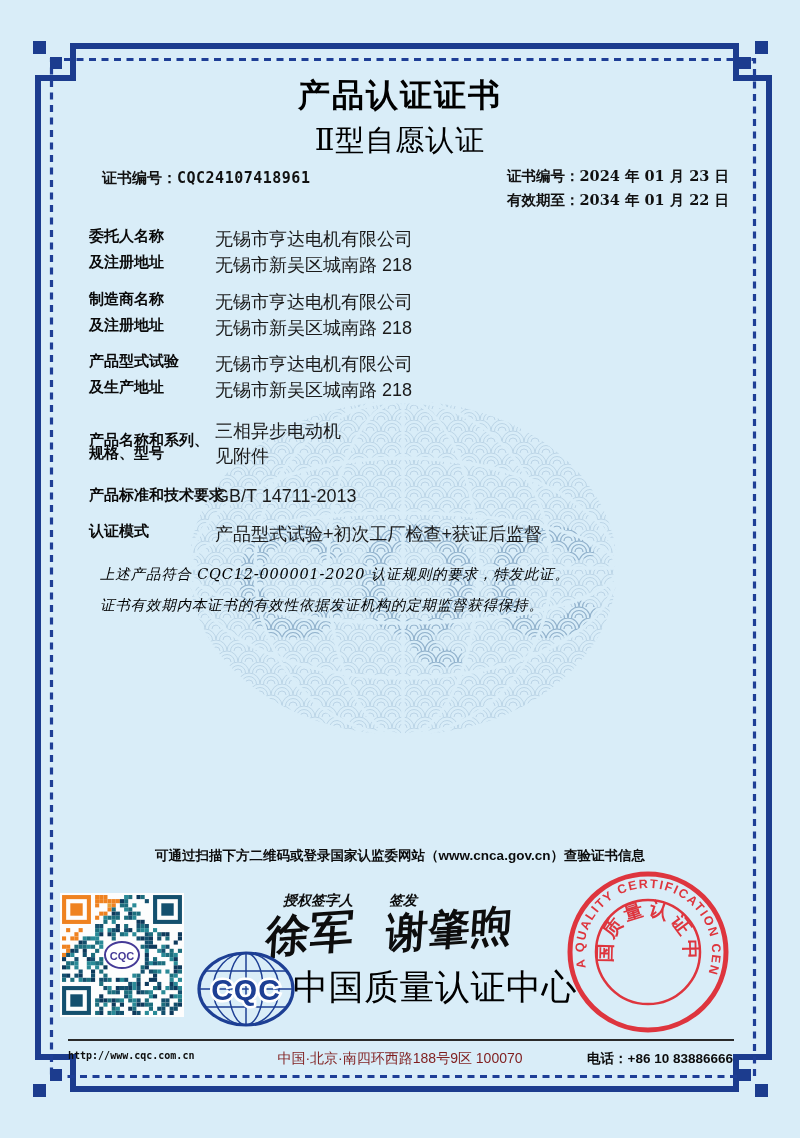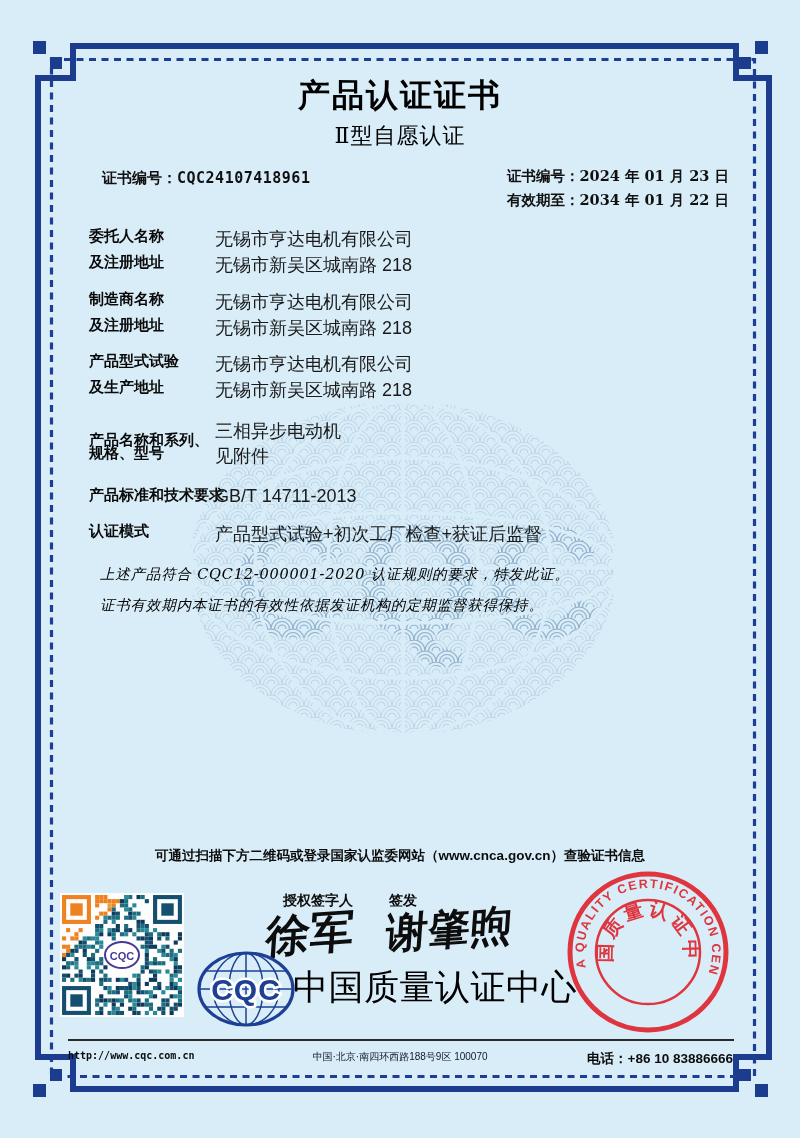--- a/index.html
+++ b/index.html
@@ -5,37 +5,37 @@
   html,body{margin:0;padding:0;}
   body{
     width:800px;height:1138px;position:relative;overflow:hidden;
     background:#d9edf8;
     font-family:"Liberation Sans",sans-serif;
     color:#111;
   }
   .abs{position:absolute;}
   
   .title{left:0;top:74px;width:100%;text-align:center;font-size:32px;font-weight:900;letter-spacing:2px;color:#000;}
-  .subtitle{left:0;top:121px;width:100%;text-align:center;font-size:22px;font-weight:500;letter-spacing:1px;color:#000;font-family:"Liberation Serif","DejaVu Serif",serif;}
+  .subtitle{left:0;top:121px;width:100%;text-align:center;font-size:29px;font-weight:500;letter-spacing:1px;color:#000;font-family:"Liberation Serif","DejaVu Serif",serif;}
   .certno{left:102px;top:169px;font-size:15px;font-weight:700;font-family:"DejaVu Serif",serif;}
   .certno .val{font-family:"DejaVu Sans Mono",monospace;font-weight:700;letter-spacing:0.5px;}
   .dateline{left:507px;font-size:14.5px;font-weight:700;font-family:"DejaVu Serif",serif;white-space:nowrap;}
   
   .flabel{left:89px;font-size:15px;font-weight:700;white-space:nowrap;color:#0a0a0a;}
   .fvalue{left:215px;font-size:18px;font-weight:400;white-space:nowrap;color:#1a1a1a;}
   .stmt{left:100px;font-size:14.5px;letter-spacing:0.8px;font-family:"DejaVu Serif","Liberation Serif",serif;color:#000000;white-space:nowrap;font-style:italic;}
   .verify{left:50%;top:847px;transform:translateX(-50%);font-size:13.5px;font-weight:600;white-space:nowrap;color:#0c0c0c;}
   
-  .signlabel{font-size:14px;font-weight:600;color:#0c0c0c;}
+  .signlabel{font-size:14px;font-weight:600;color:#0c0c0c;font-style:italic;}
   .sig{font-family:"DejaVu Serif",serif;font-weight:700;color:#0d0d0d;transform:rotate(-4deg) skewX(-8deg);transform-origin:left bottom;white-space:nowrap;}
   .orgname{left:293px;top:964px;font-size:35px;font-weight:500;letter-spacing:0.5px;color:#000;}
   
   .divider{left:68px;top:1039px;width:666px;height:2px;background:#2a2a2a;}
   .footer-url{left:68px;top:1050px;font-size:10px;font-weight:600;font-family:"DejaVu Sans Mono",monospace;color:#0c0c0c;}
-  .footer-addr{left:400px;top:1050px;transform:translateX(-50%);font-size:10px;font-weight:500;white-space:nowrap;color:#0f172a;}
+  .footer-addr{left:400px;top:1050px;transform:translateX(-50%);font-size:14px;font-weight:500;white-space:nowrap;color:#7f1d1d;}
   .footer-phone{right:67px;top:1050px;font-size:13.5px;font-weight:600;white-space:nowrap;color:#0c0c0c;}
   svg text{font-family:"Liberation Sans",sans-serif;}
 </style>
 </head>
 <body>
 
 <svg class="abs" style="left:0;top:0" width="800" height="1138" viewBox="0 0 800 1138">
   <path d="M73,46 H736 V78 H769 V1057 H736 V1089 H73 V1057 H38 V78 H73 Z" fill="none" stroke="#1c3c8e" stroke-width="6"></path>
   <rect x="51.5" y="59.5" width="703" height="1017" fill="none" stroke="#1e3e96" stroke-width="3.2" stroke-dasharray="7 5.5"></rect>
   <g fill="#1c3c8e">

